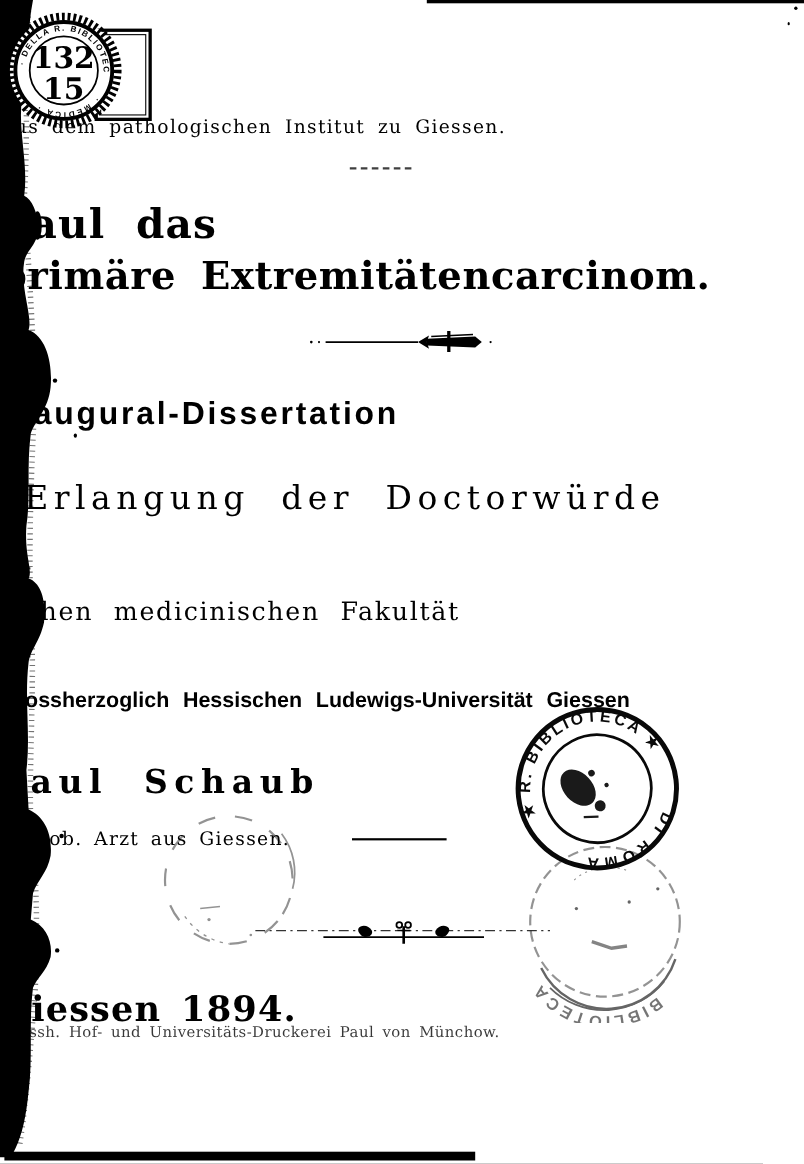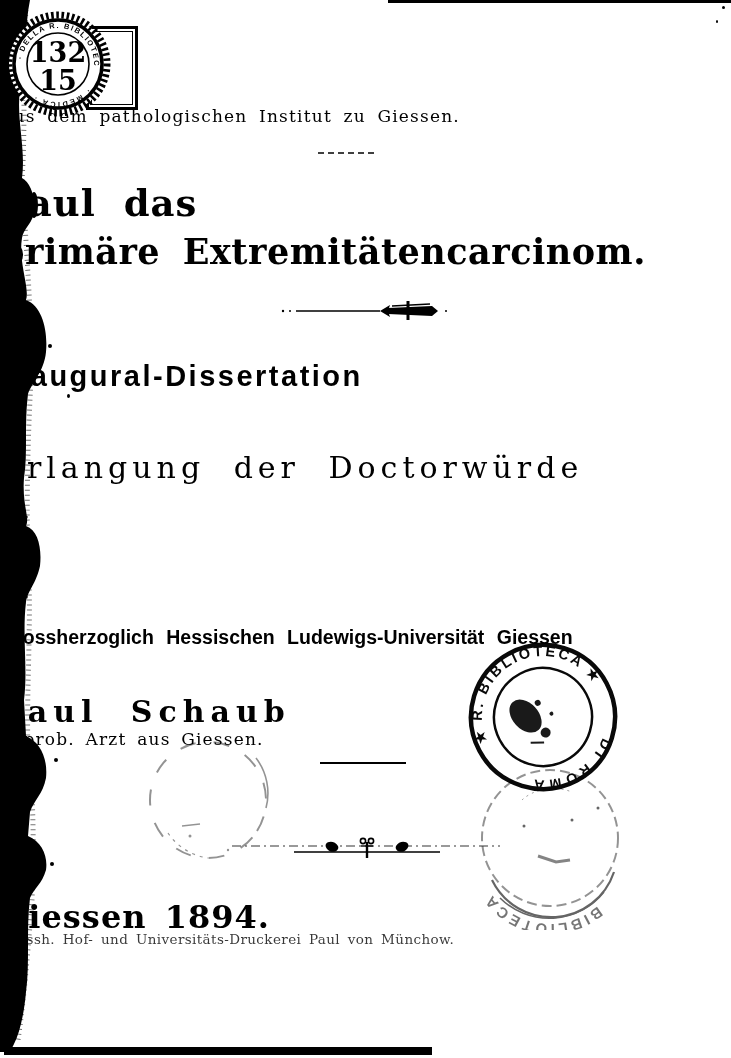--- a/index.html
+++ b/index.html
@@ -9,28 +9,28 @@
   }
   .abs{position:absolute;left:0;right:0;line-height:1.05;white-space:nowrap;}
   .serif{font-family:"DejaVu Serif","Liberation Serif",serif;}
   .sans{font-family:"Liberation Sans","DejaVu Sans",sans-serif;}
 
   .institute{top:108px;font-size:17px;letter-spacing:1.2px;word-spacing:5px;}
   .title1{top:184px;font-size:37px;font-weight:bold;word-spacing:14px;letter-spacing:1px;}
   .title2{top:234px;font-size:35px;font-weight:bold;word-spacing:10px;letter-spacing:0.5px;}
   .doctype{top:361px;font-size:29px;font-weight:bold;letter-spacing:2.5px;word-spacing:2px;}
   .zur{top:400px;font-size:15px;opacity:.85;letter-spacing:1px;}
-  .purpose{top:452px;font-size:30px;letter-spacing:5px;word-spacing:14px;font-weight:normal;}
+  .purpose{top:438px;font-size:30px;letter-spacing:5px;word-spacing:14px;font-weight:normal;padding-left:22px;}
   .der1{top:512px;font-size:15px;opacity:.85;letter-spacing:1px;}
   .faculty{top:545px;font-size:23px;letter-spacing:1.5px;word-spacing:10px;}
   .der2{top:592px;font-size:15px;opacity:.85;letter-spacing:1px;}
   .university{top:627px;font-size:19.5px;font-weight:bold;letter-spacing:0px;word-spacing:7px;}
   .vorgelegt{top:672px;font-size:16px;letter-spacing:1px;word-spacing:4px;}
   .author{top:696px;font-size:30px;font-weight:bold;letter-spacing:6px;word-spacing:16px;}
-  .authordesc{top:731px;font-size:17px;letter-spacing:1.2px;word-spacing:4px;}
+  .authordesc{top:755px;font-size:17px;letter-spacing:1.2px;word-spacing:4px;}
   .plates{top:771px;font-size:16px;letter-spacing:1px;word-spacing:4px;opacity:.9;}
   .placeyear{top:901px;font-size:32px;font-weight:bold;letter-spacing:1px;word-spacing:6px;}
   .imprint{top:932px;font-size:13.5px;letter-spacing:.4px;word-spacing:3px;opacity:.78;}
 
   .rule-dashed{position:absolute;top:152px;left:318px;width:56px;height:0;
     border-top:2px dashed #000;opacity:.75;}
   .rule-short{position:absolute;top:762px;left:320px;width:86px;height:2px;background:#000;}
 
   .frame-plate{position:absolute;left:86px;top:26px;width:46px;height:78px;
     border:3px solid #000;}
@@ -105,20 +105,21 @@
     <path d="M108,10 L152,8 L158,13 L152,18 L108,16 Z" fill="#000"></path>
     <line x1="128" y1="3" x2="128" y2="22" stroke="#000" stroke-width="3"></line>
     <line x1="112" y1="8" x2="150" y2="6" stroke="#000" stroke-width="1.4"></line>
     <circle cx="166" cy="13" r="1" fill="#000"></circle>
   </svg>
 
   <div class="abs sans doctype">Inaugural-Dissertation</div>
   <div class="abs serif zur">zur</div>
   <div class="abs serif purpose">Erlangung der Doctorwürde</div>
   <div class="abs serif der1">der</div>
+  <div class="abs serif faculty">Hohen medicinischen Fakultät</div>
   <div class="abs serif der2">der</div>
   <div class="abs sans university">Grossherzoglich Hessischen Ludewigs-Universität Giessen</div>
 
   <div class="abs serif author">Paul Schaub</div>
   <div class="abs serif authordesc">approb. Arzt aus Giessen.</div>
   <div class="rule-short"></div>
 
   <svg width="150" height="150" viewBox="0 0 150 150" style="left:138px;top:728px;opacity:.42">
     <circle cx="70" cy="72" r="58" fill="none" stroke="#000" stroke-width="2" stroke-dasharray="16 18" transform="rotate(40 70 72)"></circle>
     <path d="M118,30 A 58,58 0 0 1 128,80" fill="none" stroke="#000" stroke-width="1.6"></path>

